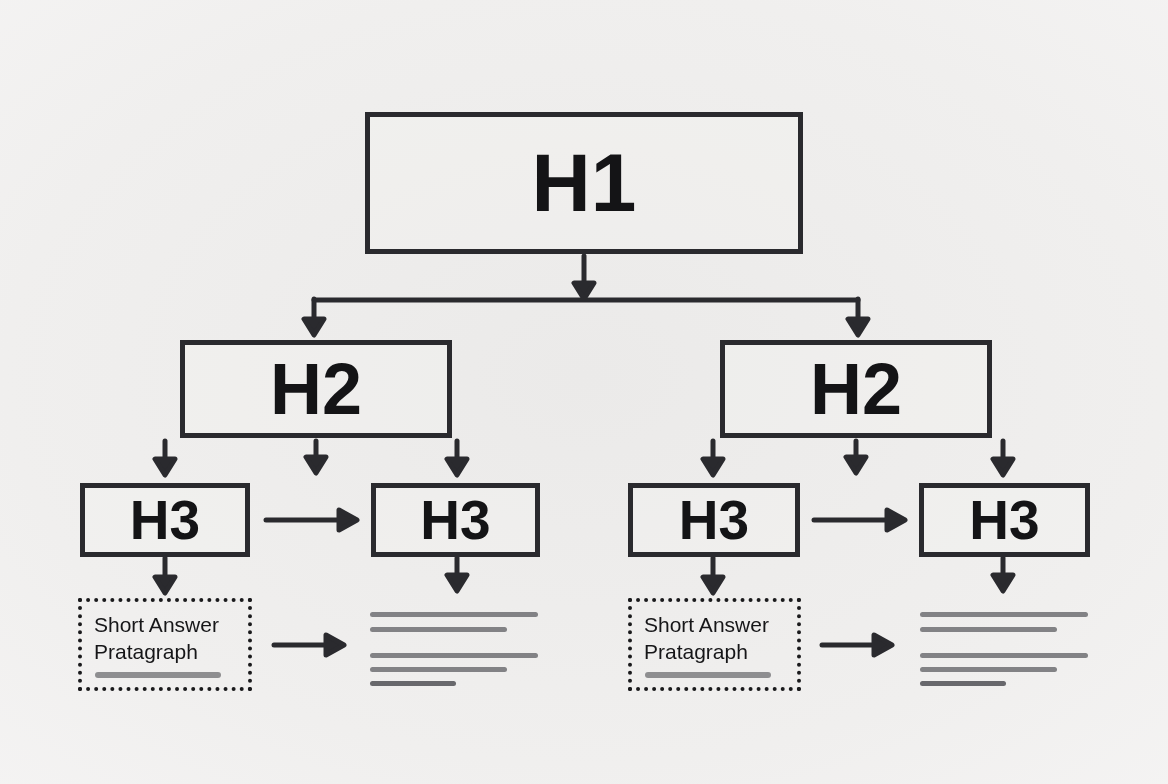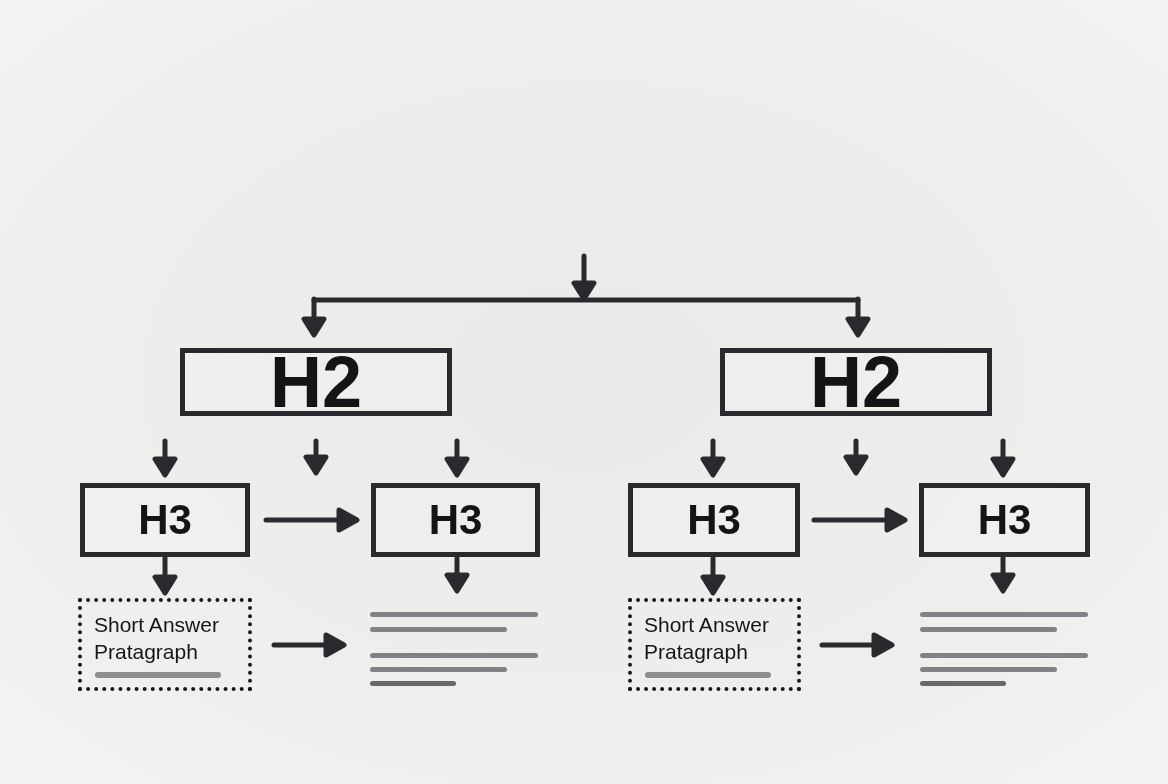--- a/index.html
+++ b/index.html
@@ -13,24 +13,24 @@
   }
   .connectors { position:absolute; left:0; top:0; width:1168px; height:784px; pointer-events:none; }
 
   .node {
     position:absolute; box-sizing:border-box;
     border:5px solid #2a2a2e; background:rgba(244,243,242,0.35);
     display:flex; align-items:center; justify-content:center;
     color:#141416; font-weight:700;
   }
   .node-h1 { left:365px; top:112px; width:438px; height:142px; font-size:82px; }
-  .node-h2 { top:348px; width:272px; height:68px; font-size:72px; }
+  .node-h2 { top:340px; width:272px; height:98px; font-size:72px; }
   .h2-left  { left:180px; }
   .h2-right { left:720px; }
-  .node-h3 { top:483px; height:74px; font-size:42px; }
+  .node-h3 { top:483px; height:74px; font-size:55px; }
   .h3-la { left:80px;  width:170px; }
   .h3-lb { left:371px; width:169px; }
   .h3-ra { left:628px; width:172px; }
   .h3-rb { left:919px; width:171px; }
 
   .dotted-box {
     position:absolute; box-sizing:border-box;
     top:598px; height:93px;
     border:4px dotted #1a1a1c;
     padding:9px 8px 0 12px;
@@ -123,20 +123,23 @@
         <line x1="274" y1="645" x2="327" y2="645"></line>
         <polygon points="326,635 326,655 344,645"></polygon>
       </g>
       <g>
         <line x1="822" y1="645" x2="875" y2="645"></line>
         <polygon points="874,635 874,655 892,645"></polygon>
       </g>
     </g>
   </svg>
 
+  <div class="node node-h1">
+    <span>H1</span>
+  </div>
 
   <div class="node node-h2 h2-left">
     <span>H2</span>
   </div>
   <div class="node node-h2 h2-right">
     <span>H2</span>
   </div>
 
   <div class="node node-h3 h3-la">
     <span>H3</span>

